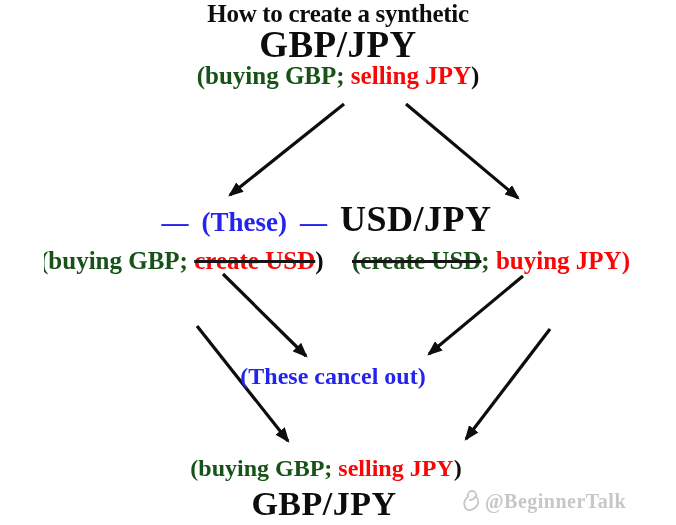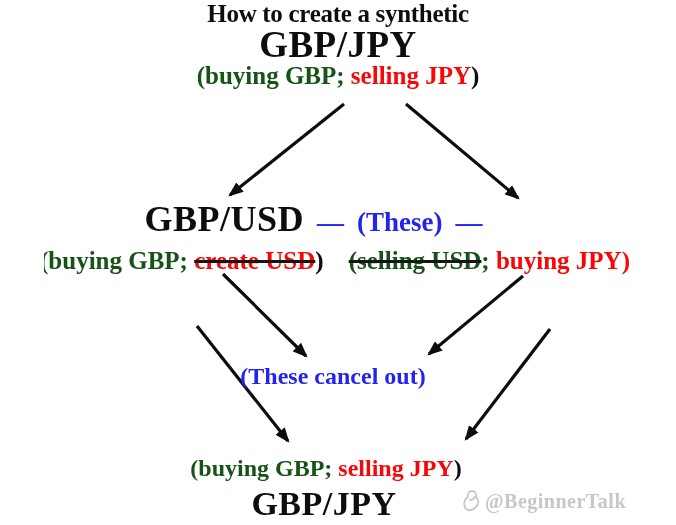--- a/index.html
+++ b/index.html
@@ -75,32 +75,32 @@
     <line x1="506" y1="329" x2="422" y2="439" stroke="#0d0d0d" stroke-width="3.2" marker-end="url(#ah)"></line>
   </svg>
 
   <div class="abs z-text heading">How to create a synthetic</div>
   <div class="abs z-text top-pair">GBP/JPY</div>
   <div class="abs z-text top-paren">
     <span class="green">(buying GBP; </span><span class="red">selling JPY</span><span class="ink">)</span>
   </div>
 
   <div class="abs z-text legs-row">
-    <span class="pair-big">GBP/USD</span>
     <span class="legs-dash">—</span>
     <span class="legs-label">(These)</span>
     <span class="legs-dash">—</span>
+    <span class="pair-big">USD/JPY</span>
   </div>
 
   <div class="abs z-text left-leg">
     <span class="green">(buying GBP; </span><span class="red strike">create USD</span><span class="ink">)</span>
   </div>
 
   <div class="abs z-text right-leg">
-    <span class="green strike">(selling USD</span><span class="green">; </span><span class="red">buying JPY)</span>
+    <span class="green strike">(create USD</span><span class="green">; </span><span class="red">buying JPY)</span>
   </div>
 
   <div class="abs z-text center-note">(These cancel out)</div>
 
   <div class="abs z-text bottom-paren">
     <span class="green">(buying GBP; </span><span class="red">selling JPY</span><span class="ink">)</span>
   </div>
   <div class="abs z-text bottom-pair">GBP/JPY</div>
 
   <div class="watermark">

